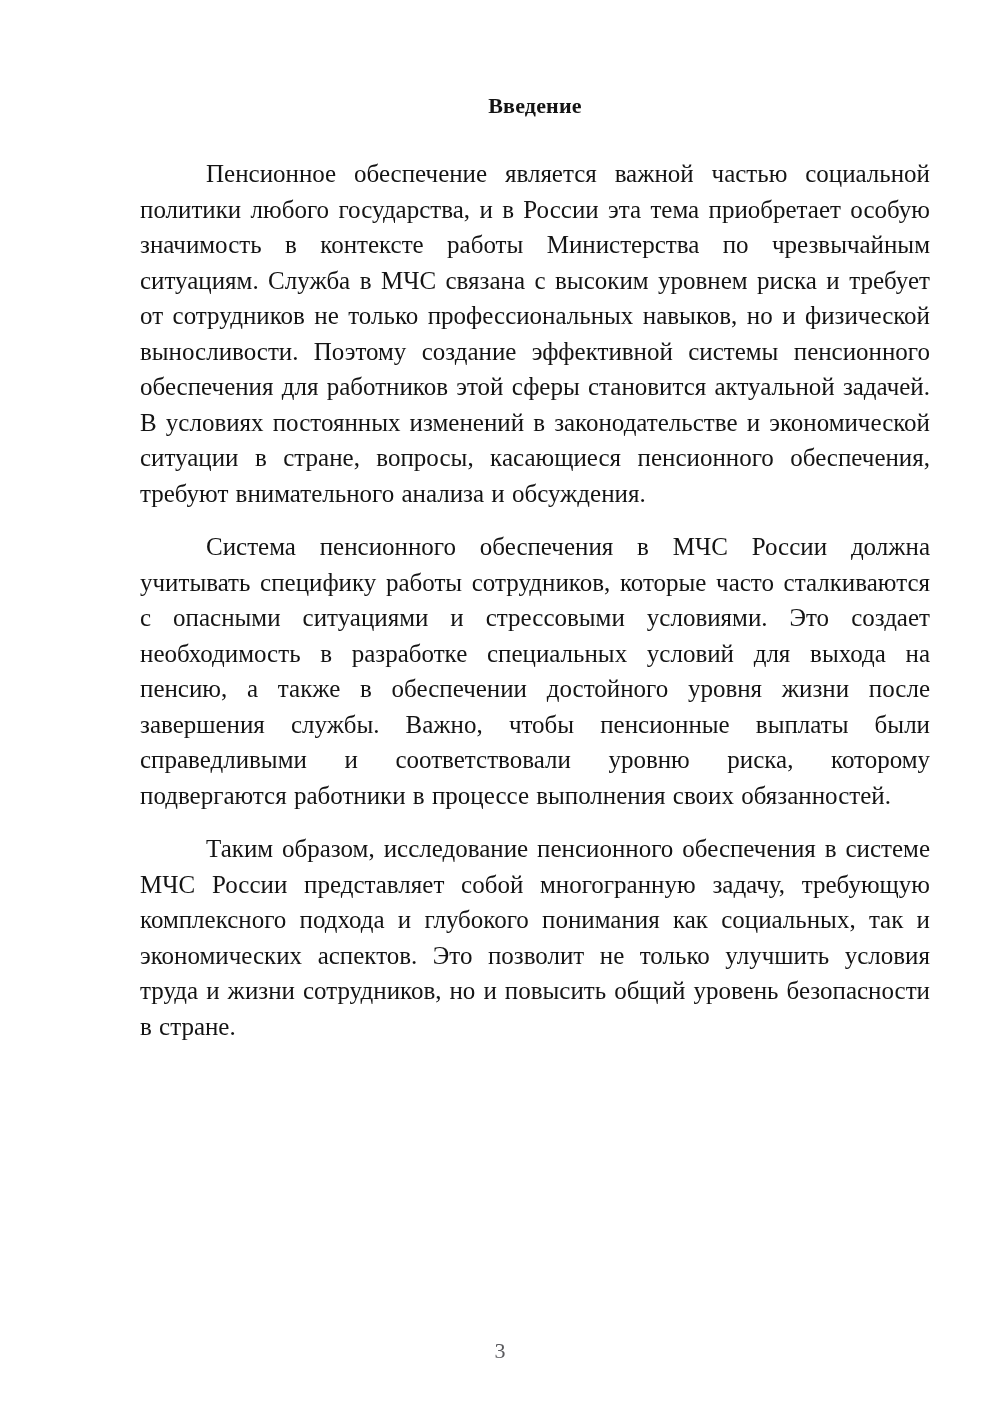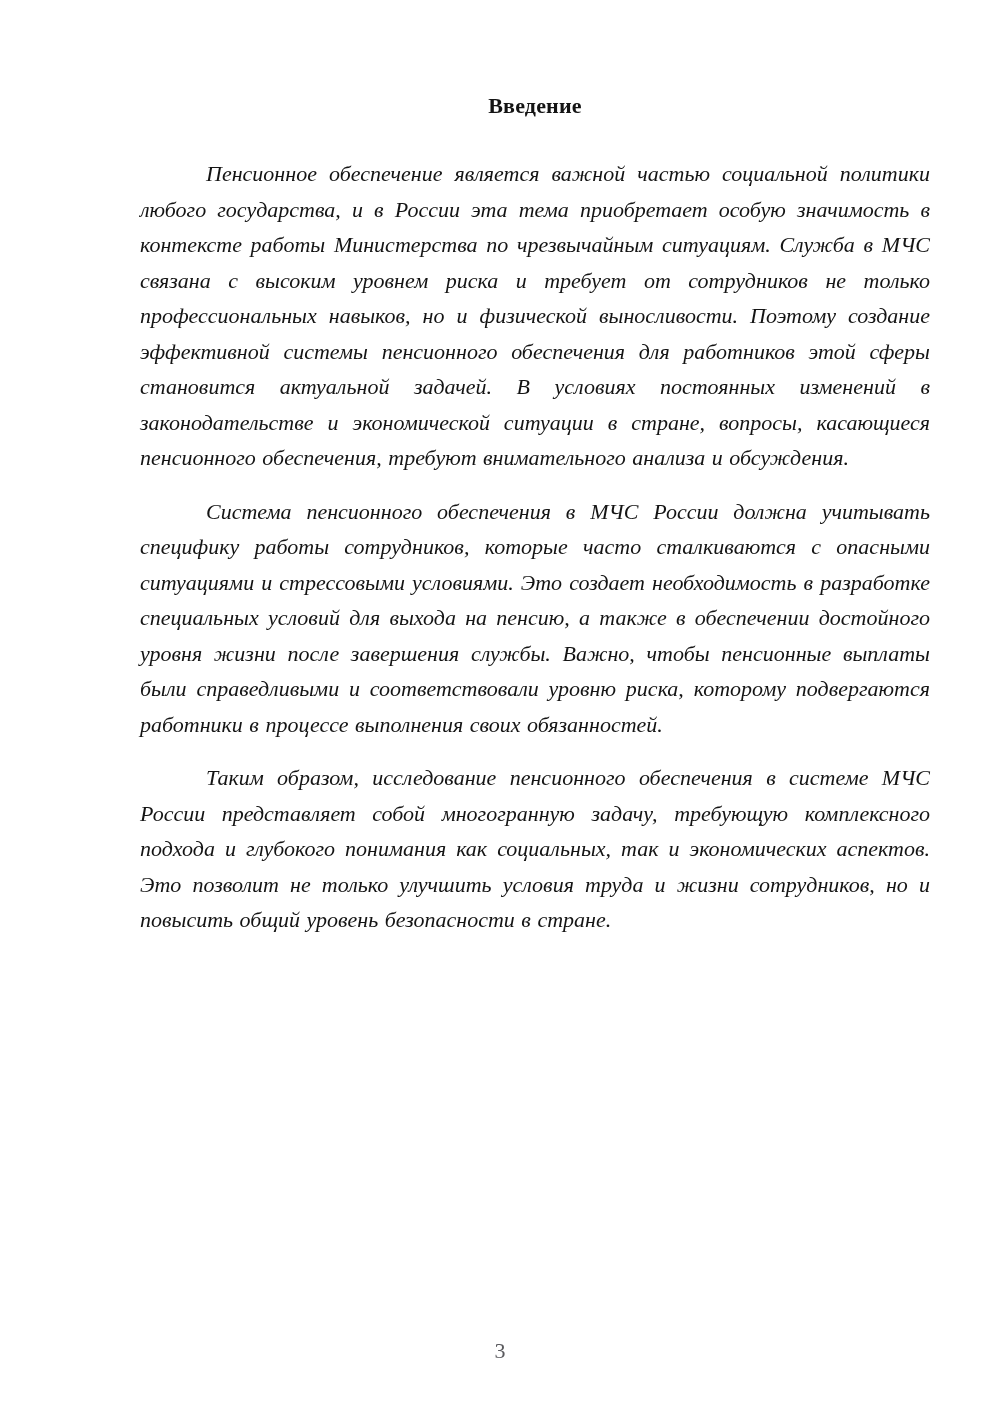--- a/index.html
+++ b/index.html
@@ -27,28 +27,27 @@
   }
   .doc-title {
     font-size: 22px;
     line-height: 35px;
     font-weight: bold;
     text-align: center;
     margin: 0 0 15px 0;
     letter-spacing: 0.2px;
   }
   .doc-paragraph {
-    font-size: 22px;
+    font-size: 25px;
     line-height: 35.5px;
     text-align: justify;
     text-indent: 66px;
     margin: 0 0 0 0;
     padding-top: 18px;
     word-spacing: 1px;
-    font-style: italic;
   }
   .page-number {
     position: absolute;
     left: 0;
     bottom: 50px;
     width: 100%;
     text-align: center;
     font-size: 22px;
     color: #5a5a5e;
   }

